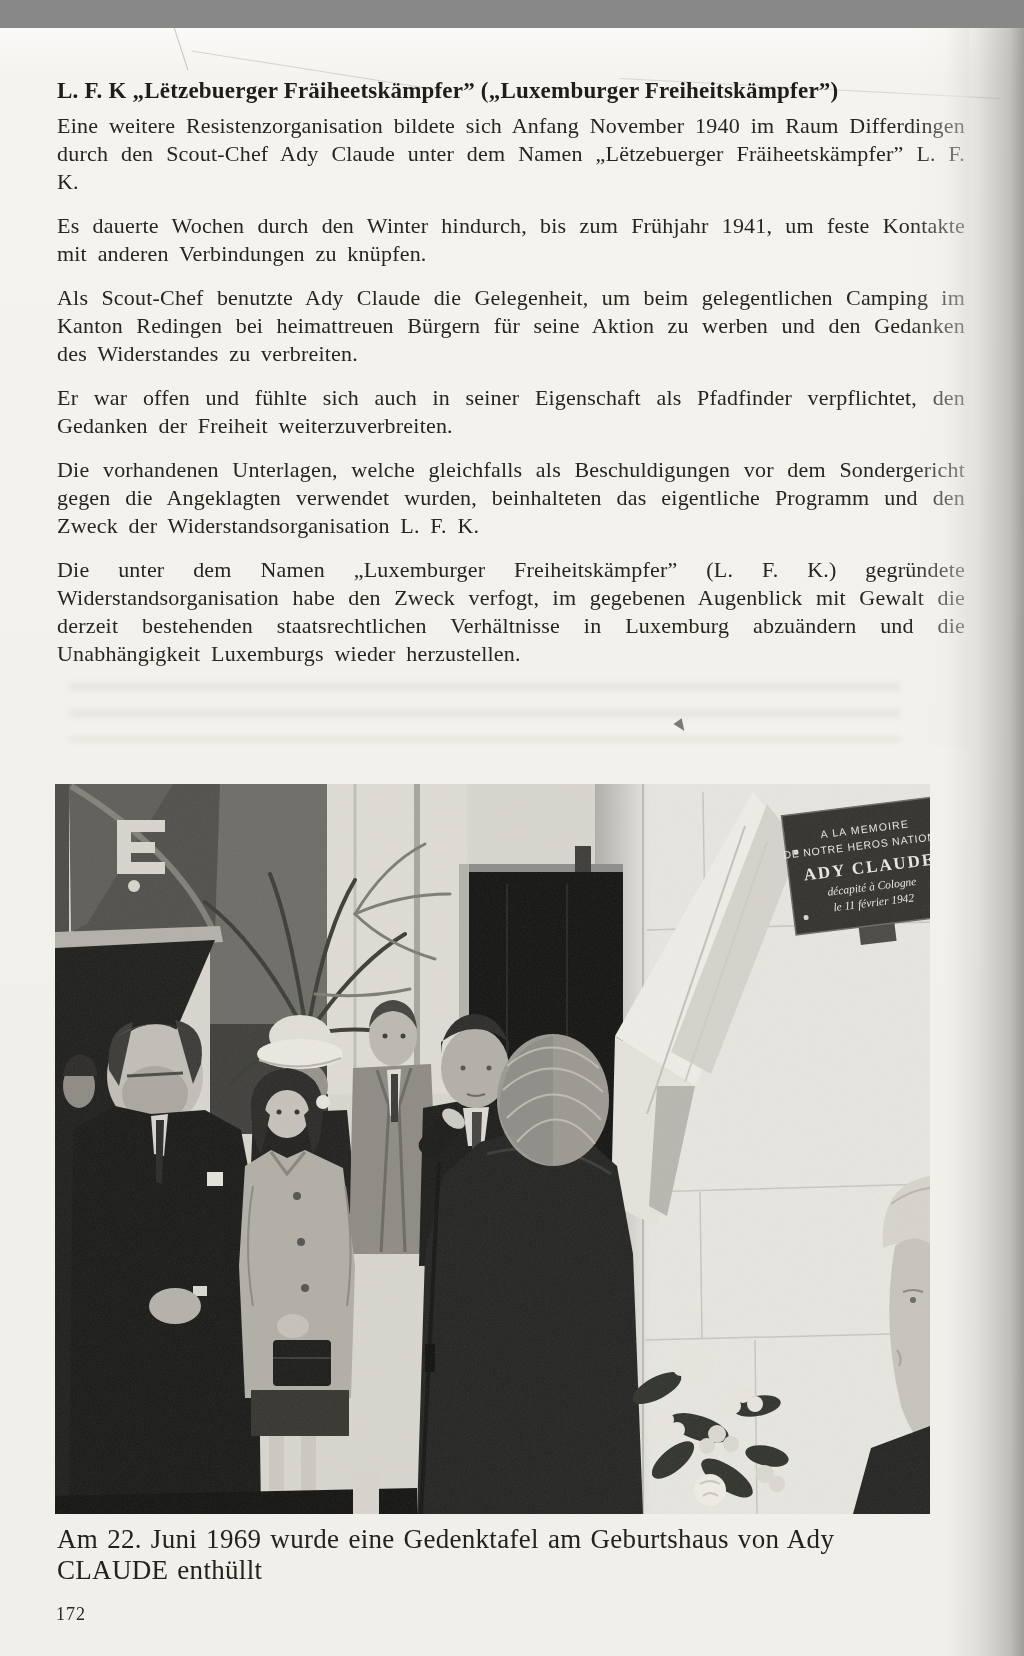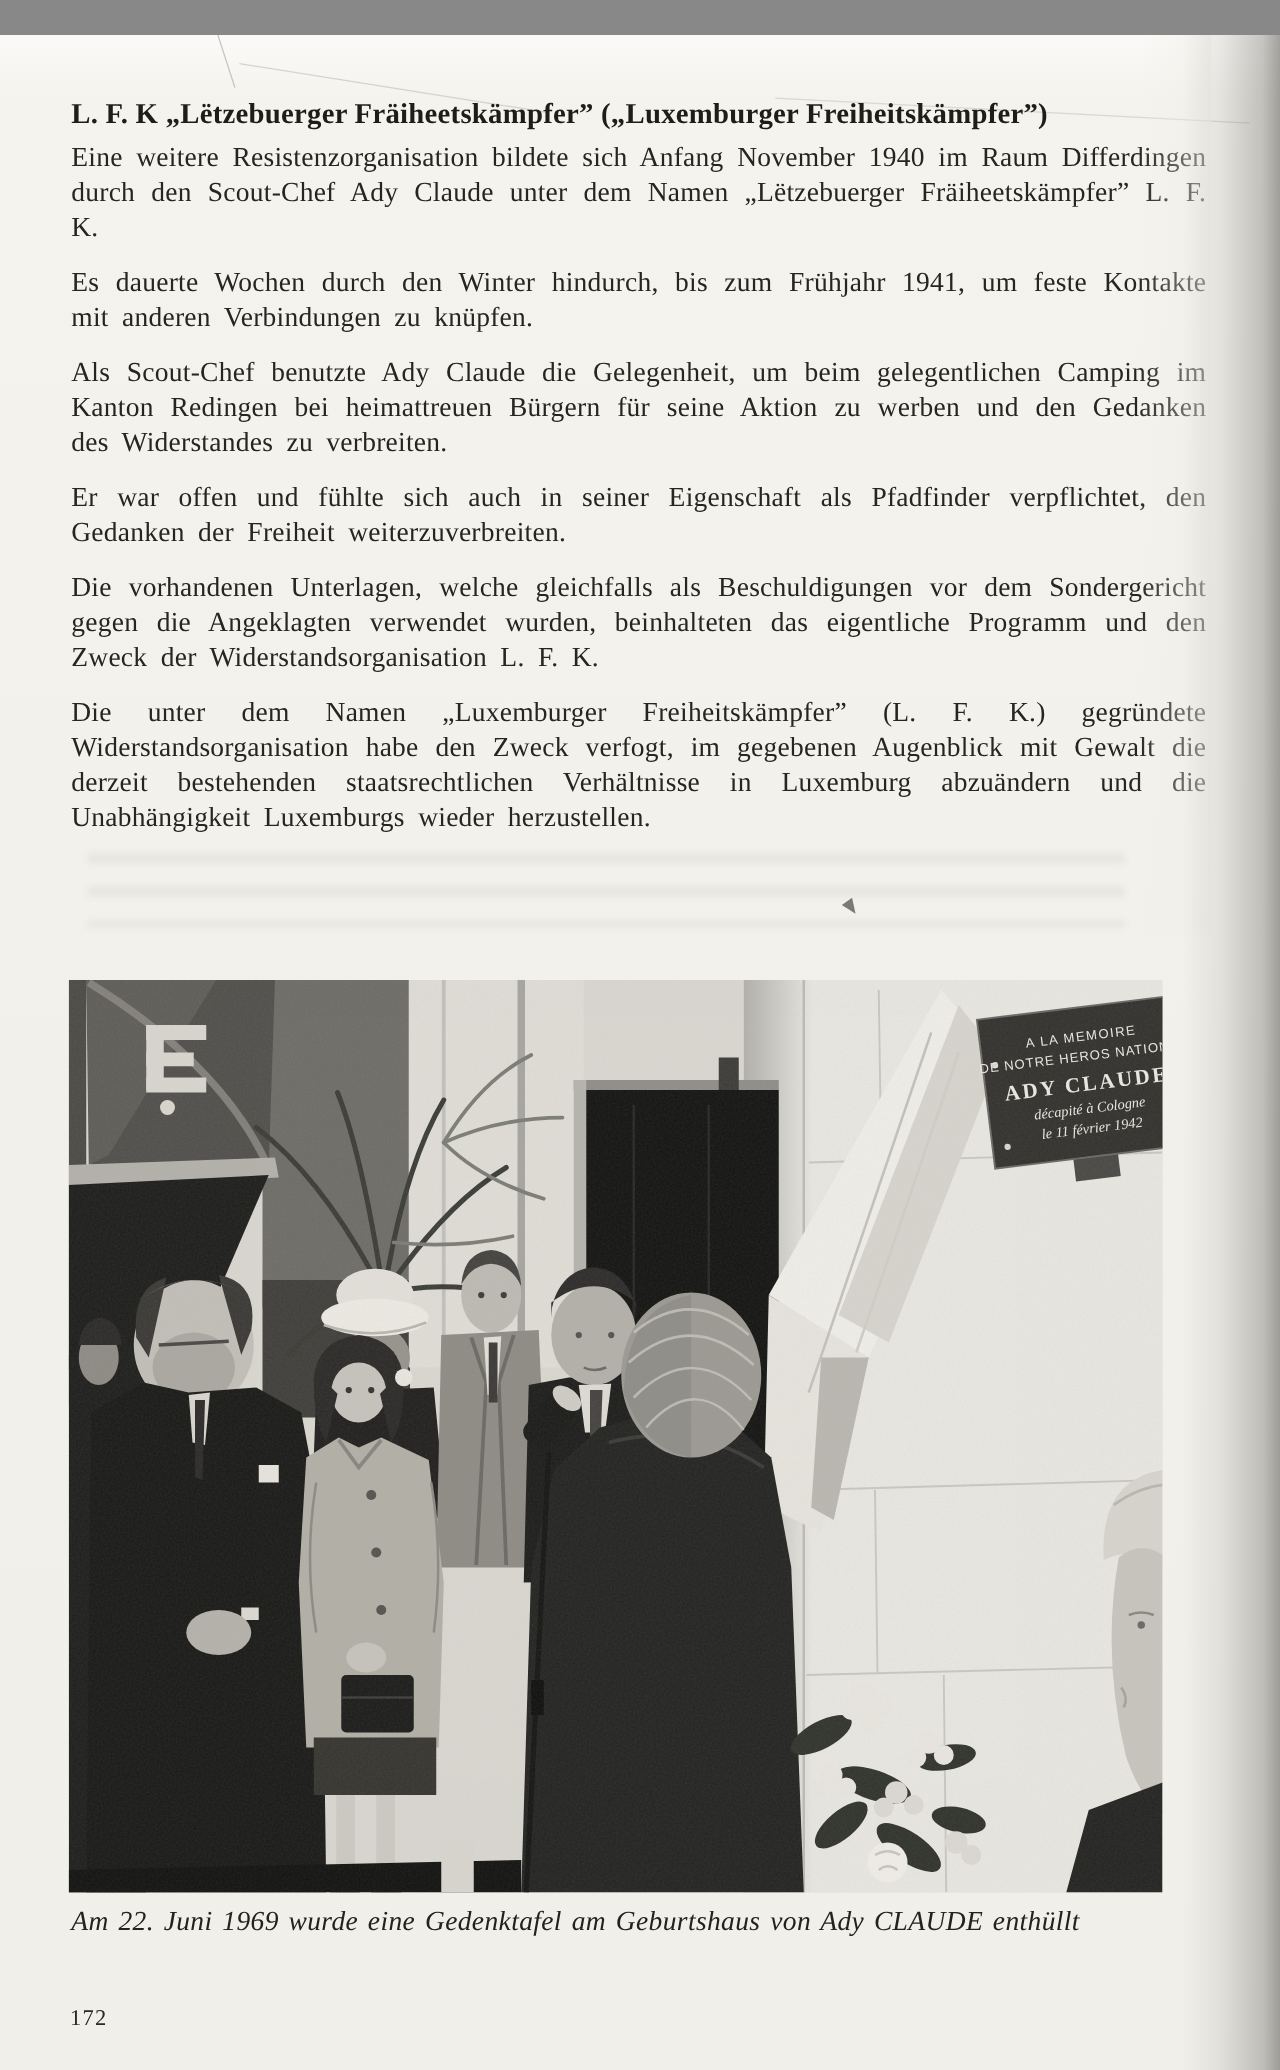--- a/index.html
+++ b/index.html
@@ -28,21 +28,21 @@
   .artifact.a3{left:620px;top:60px;width:380px;transform:rotate(3deg);border-top-color:rgba(192,190,183,.5);}
   .scan-mark{
     position:absolute;left:676px;top:692px;width:0;height:0;
     border-left:5px solid transparent;border-right:5px solid transparent;
     border-top:12px solid #5d5c56;transform:rotate(-35deg);opacity:.8;
   }
   .photo{position:absolute;left:55px;top:756px;width:875px;height:730px;margin:0;}
   .photo svg{display:block;}
   .caption{
     position:absolute;left:57px;top:1496px;width:890px;
-    font-style:italic;font-size:22px;letter-spacing:.3px;word-spacing:2px;color:#23221d;
+    font-size:27px;letter-spacing:.3px;word-spacing:2px;color:#23221d;
   }
   .page-number{position:absolute;left:56px;top:1576px;font-size:18px;letter-spacing:1px;color:#2a2923;}
   .edge-shadow{
     position:absolute;right:0;top:0;width:78px;height:100%;pointer-events:none;
     background:linear-gradient(to right,rgba(141,139,133,0) 0%,rgba(141,139,133,.16) 40%,rgba(112,110,104,.38) 82%,rgba(90,88,82,.55) 100%);
   }
   .edge-fade{
     position:absolute;right:55px;top:0;width:60px;height:720px;pointer-events:none;
     background:linear-gradient(to right,rgba(240,239,233,0),rgba(238,237,231,.55));
   }

